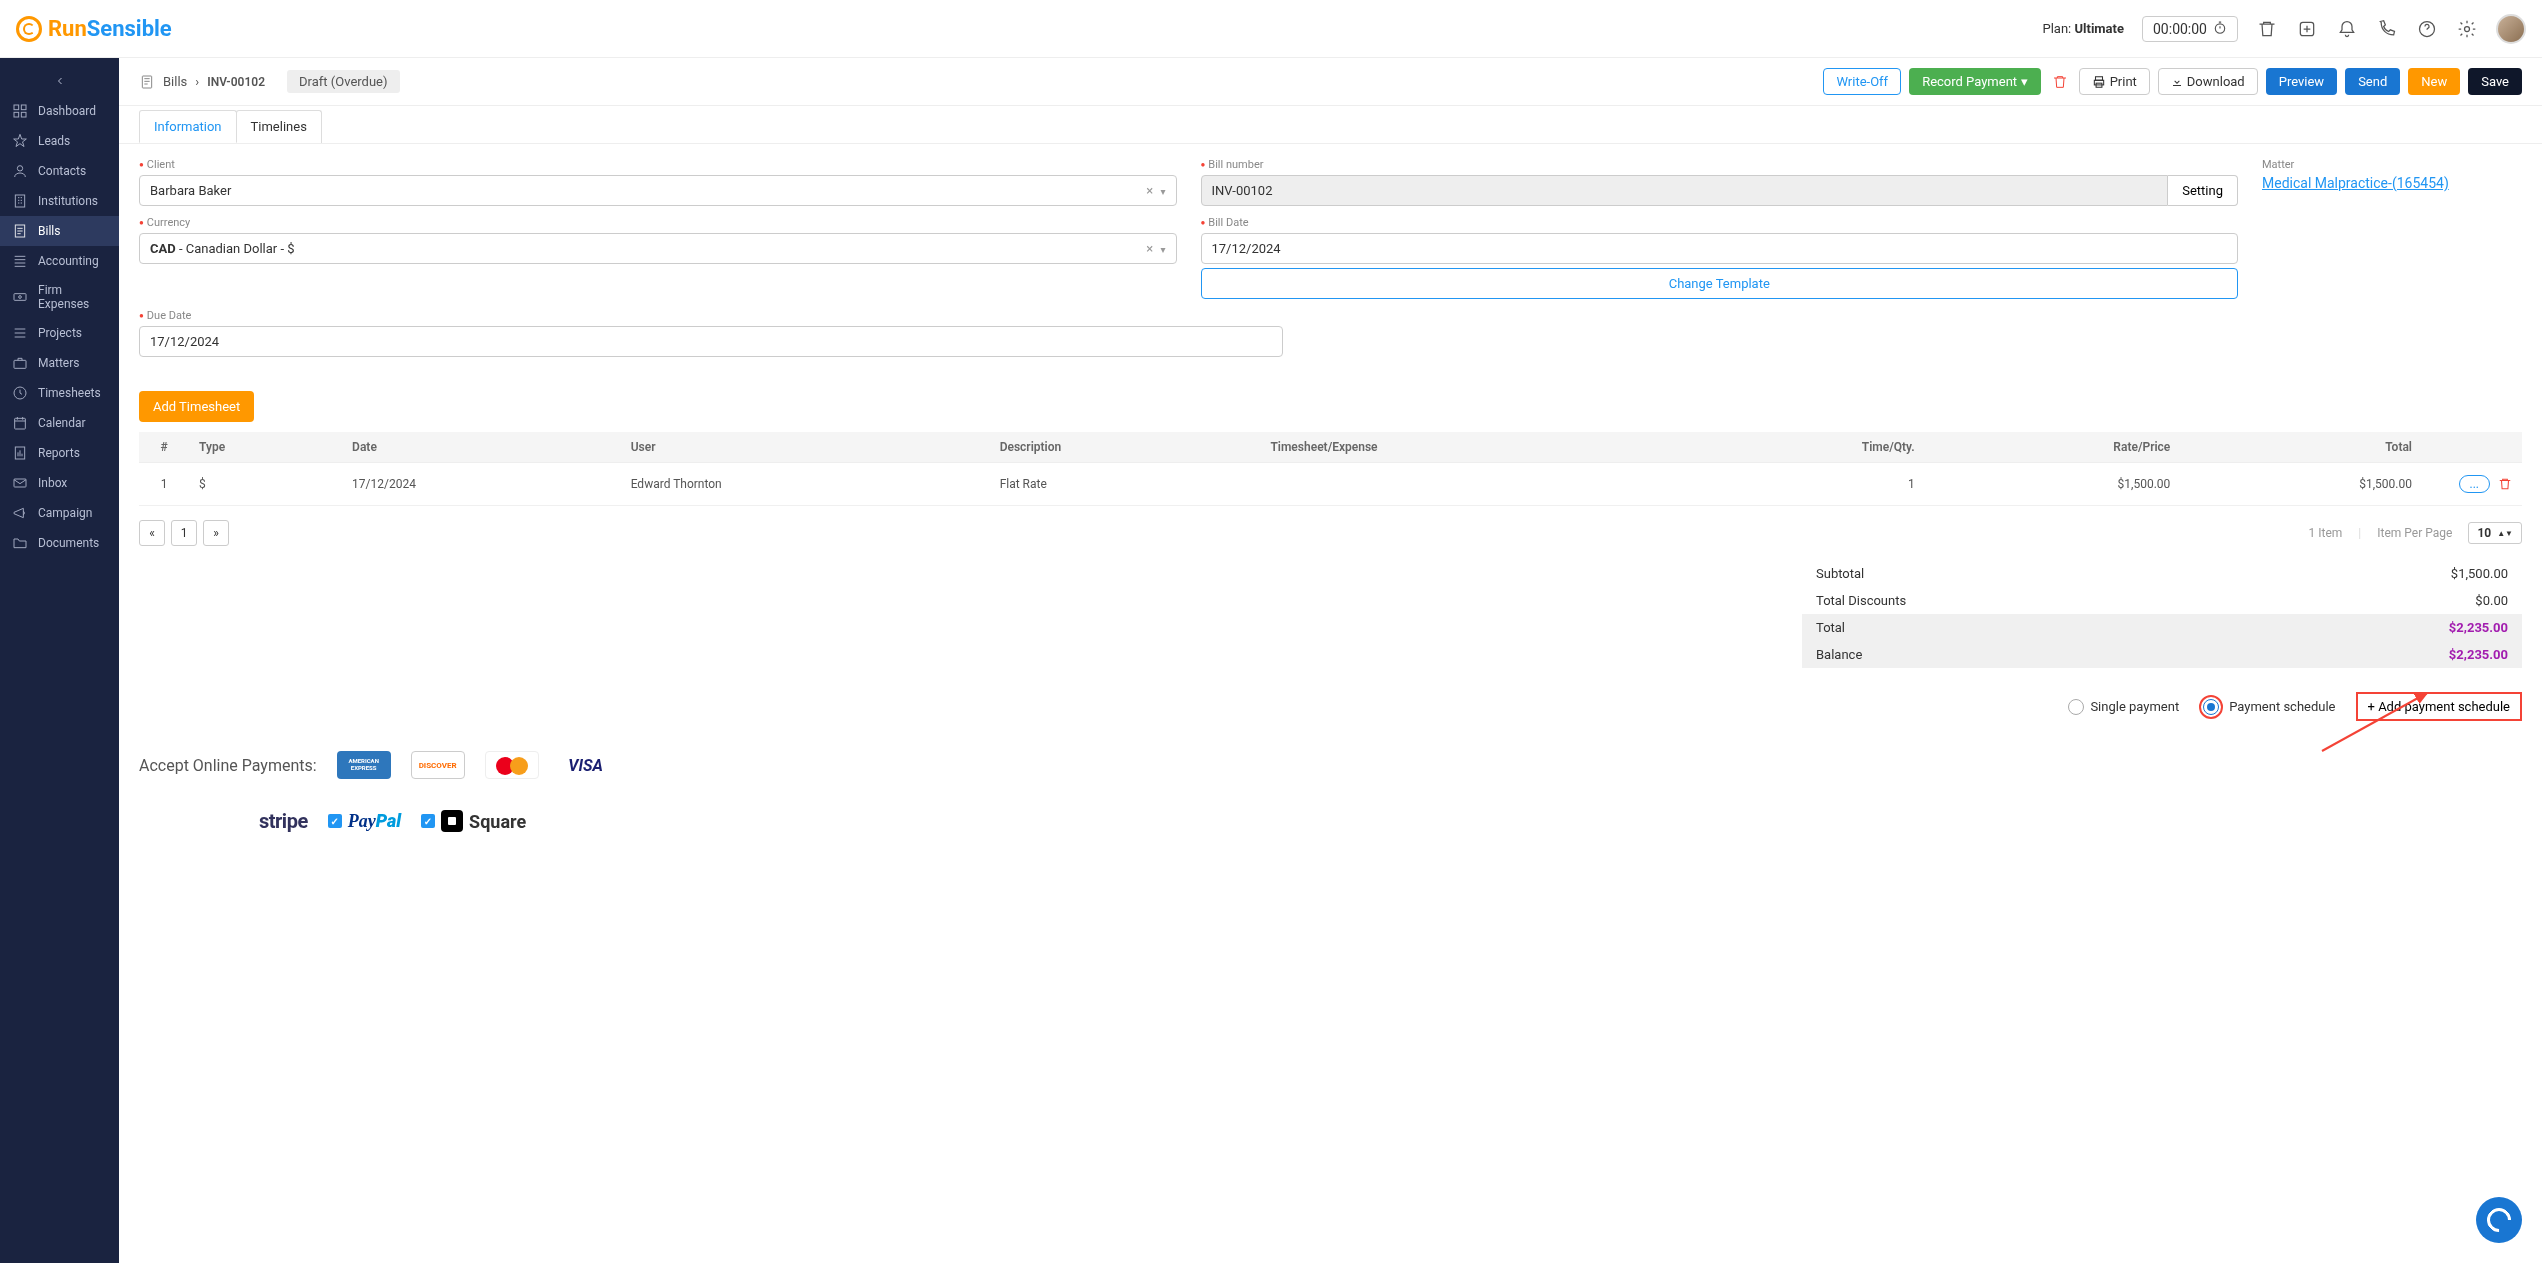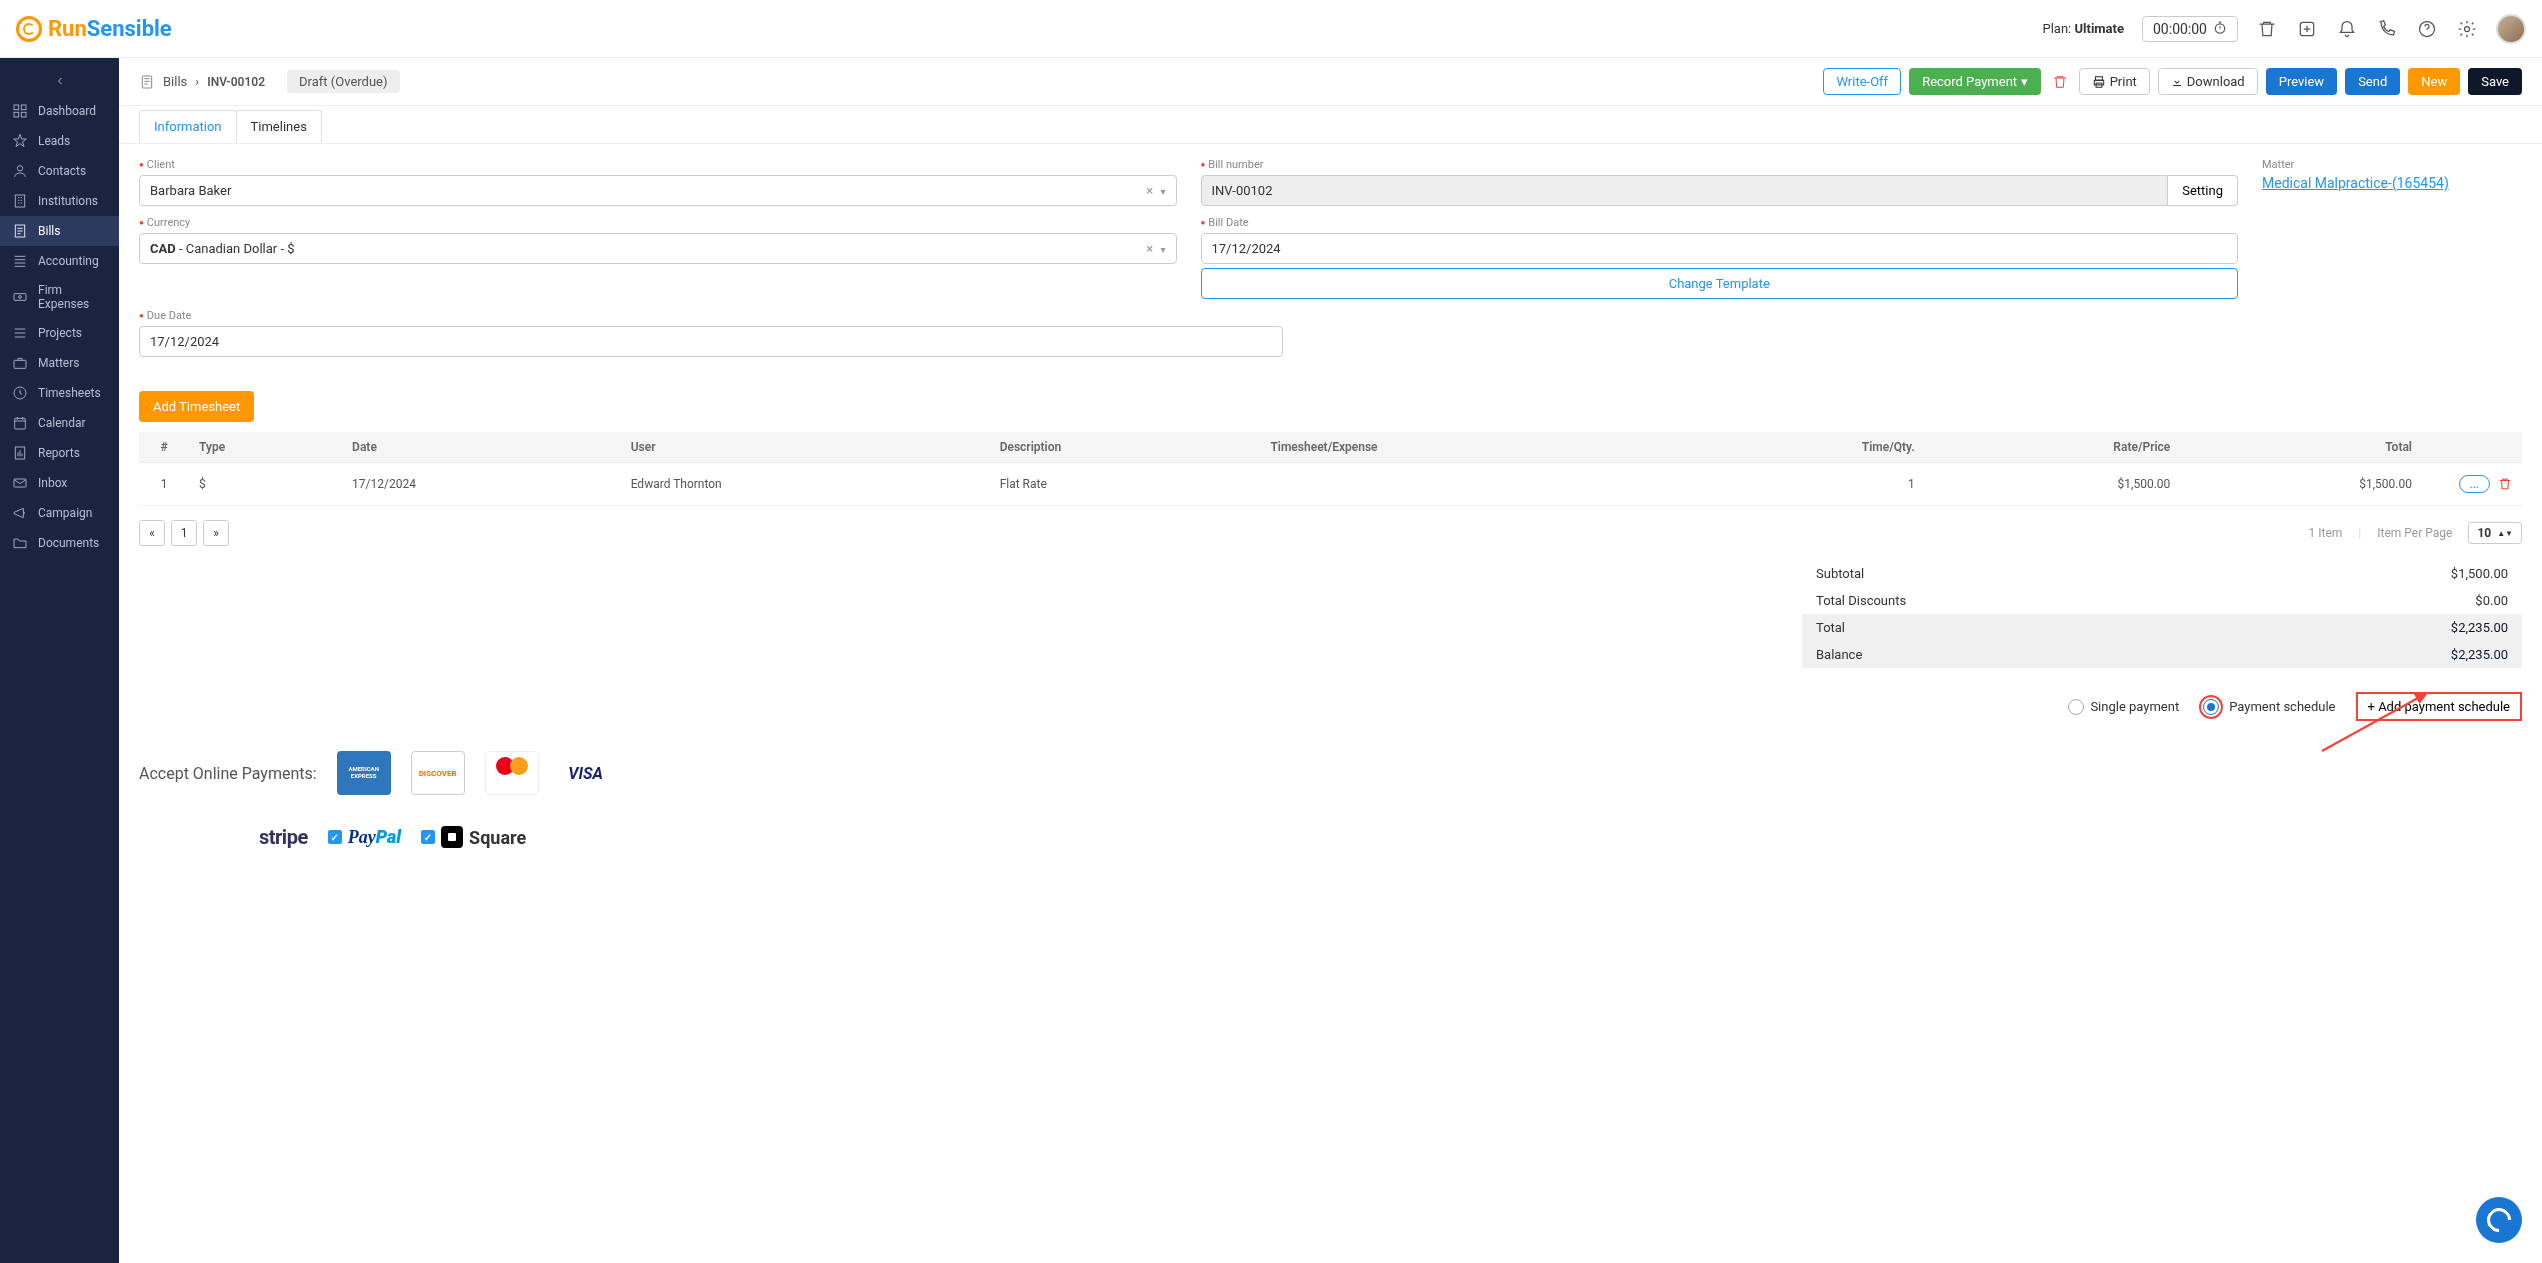--- a/index.html
+++ b/index.html
@@ -61,33 +61,33 @@
 .row-actions { display: flex; gap: 8px; align-items: center; justify-content: flex-end; }
 .dots-btn { border: 1px solid #2196f3; color: #2196f3; border-radius: 12px; padding: 1px 10px; font-size: 12px; cursor: pointer; background:#fff; }
 .pagination { display: flex; align-items: center; justify-content: space-between; margin: 14px 20px; }
 .page-controls { display: flex; gap: 6px; }
 .page-btn { border: 1px solid #ccc; border-radius: 3px; width: 26px; height: 26px; display: flex; align-items: center; justify-content: center; font-size: 12px; cursor: pointer; background: #fff; }
 .page-info { display: flex; align-items: center; gap: 16px; color: #999; font-size: 12px; }
 .per-page { border: 1px solid #ccc; border-radius: 3px; padding: 3px 8px; display: flex; align-items: center; gap: 6px; font-weight: 700; color: #333; }
 .totals { width: 720px; margin-left: auto; margin-right: 20px; }
 .totals-row { display: flex; justify-content: space-between; padding: 6px 14px; font-size: 13px; }
 .totals-row.shade { background: #f0f0f0; }
-.green-amt { color: #0f172a; font-weight: 400; text-align: right; }
+.green-amt { color: #a21caf; font-weight: 700; text-align: right; }
 .payment-row { display: flex; align-items: center; justify-content: flex-end; gap: 20px; margin: 24px 20px 10px; }
 .radio { width: 16px; height: 16px; border: 1px solid #aaa; border-radius: 50%; display: inline-flex; align-items: center; justify-content: center; }
 .radio.checked { border-color: #1976d2; }
 .radio.checked::after { content: ""; width: 8px; height: 8px; background: #1976d2; border-radius: 50%; }
 .radio-ring { border: 2px solid #f44336; border-radius: 50%; padding: 2px; display: inline-flex; }
 .radio-label { display: flex; align-items: center; gap: 6px; font-size: 13px; cursor: pointer; }
 .add-schedule-btn { border: 2px solid #f44336; padding: 5px 10px; font-size: 13px; cursor: pointer; background: #fff; }
 .arrow-annot { position: relative; height: 0; }
 .arrow-svg { position: absolute; right: 100px; top: -50px; width: 130px; height: 80px; pointer-events: none; }
 .payments-section { margin: 30px 20px; display: flex; align-items: center; gap: 20px; flex-wrap: wrap; }
 .payments-title { font-size: 16px; color: #555; }
-.card-badge { width: 54px; height: 44px; border-radius: 4px; display: flex; align-items: center; justify-content: center; font-size: 9px; font-weight: 700; color: #fff; }
+.card-badge { width: 54px; height: 28px; border-radius: 4px; display: flex; align-items: center; justify-content: center; font-size: 9px; font-weight: 700; color: #fff; }
 .amex { background: #2e77bc; }
 .discover { background: #fff; border:1px solid #ccc; color:#ff6b00; font-size:8px; }
 .mc { background: #fff; border:1px solid #eee; position:relative; }
 .mc::before, .mc::after { content:""; position:absolute; width:18px; height:18px; border-radius:50%; top:5px; }
 .mc::before { background:#eb001b; left:10px; }
 .mc::after { background:#f79e1b; right:10px; }
 .visa { color:#1a1f71; font-style:italic; background:#fff; font-size:16px; }
 .processor-row { display:flex; align-items:center; gap:20px; margin:6px 20px 20px 140px; }
 .processor { display:flex; align-items:center; gap:6px; font-weight:700; }
 .chk { width:14px; height:14px; background:#2196f3; border-radius:2px; display:flex; align-items:center; justify-content:center; color:#fff; font-size:10px; }

